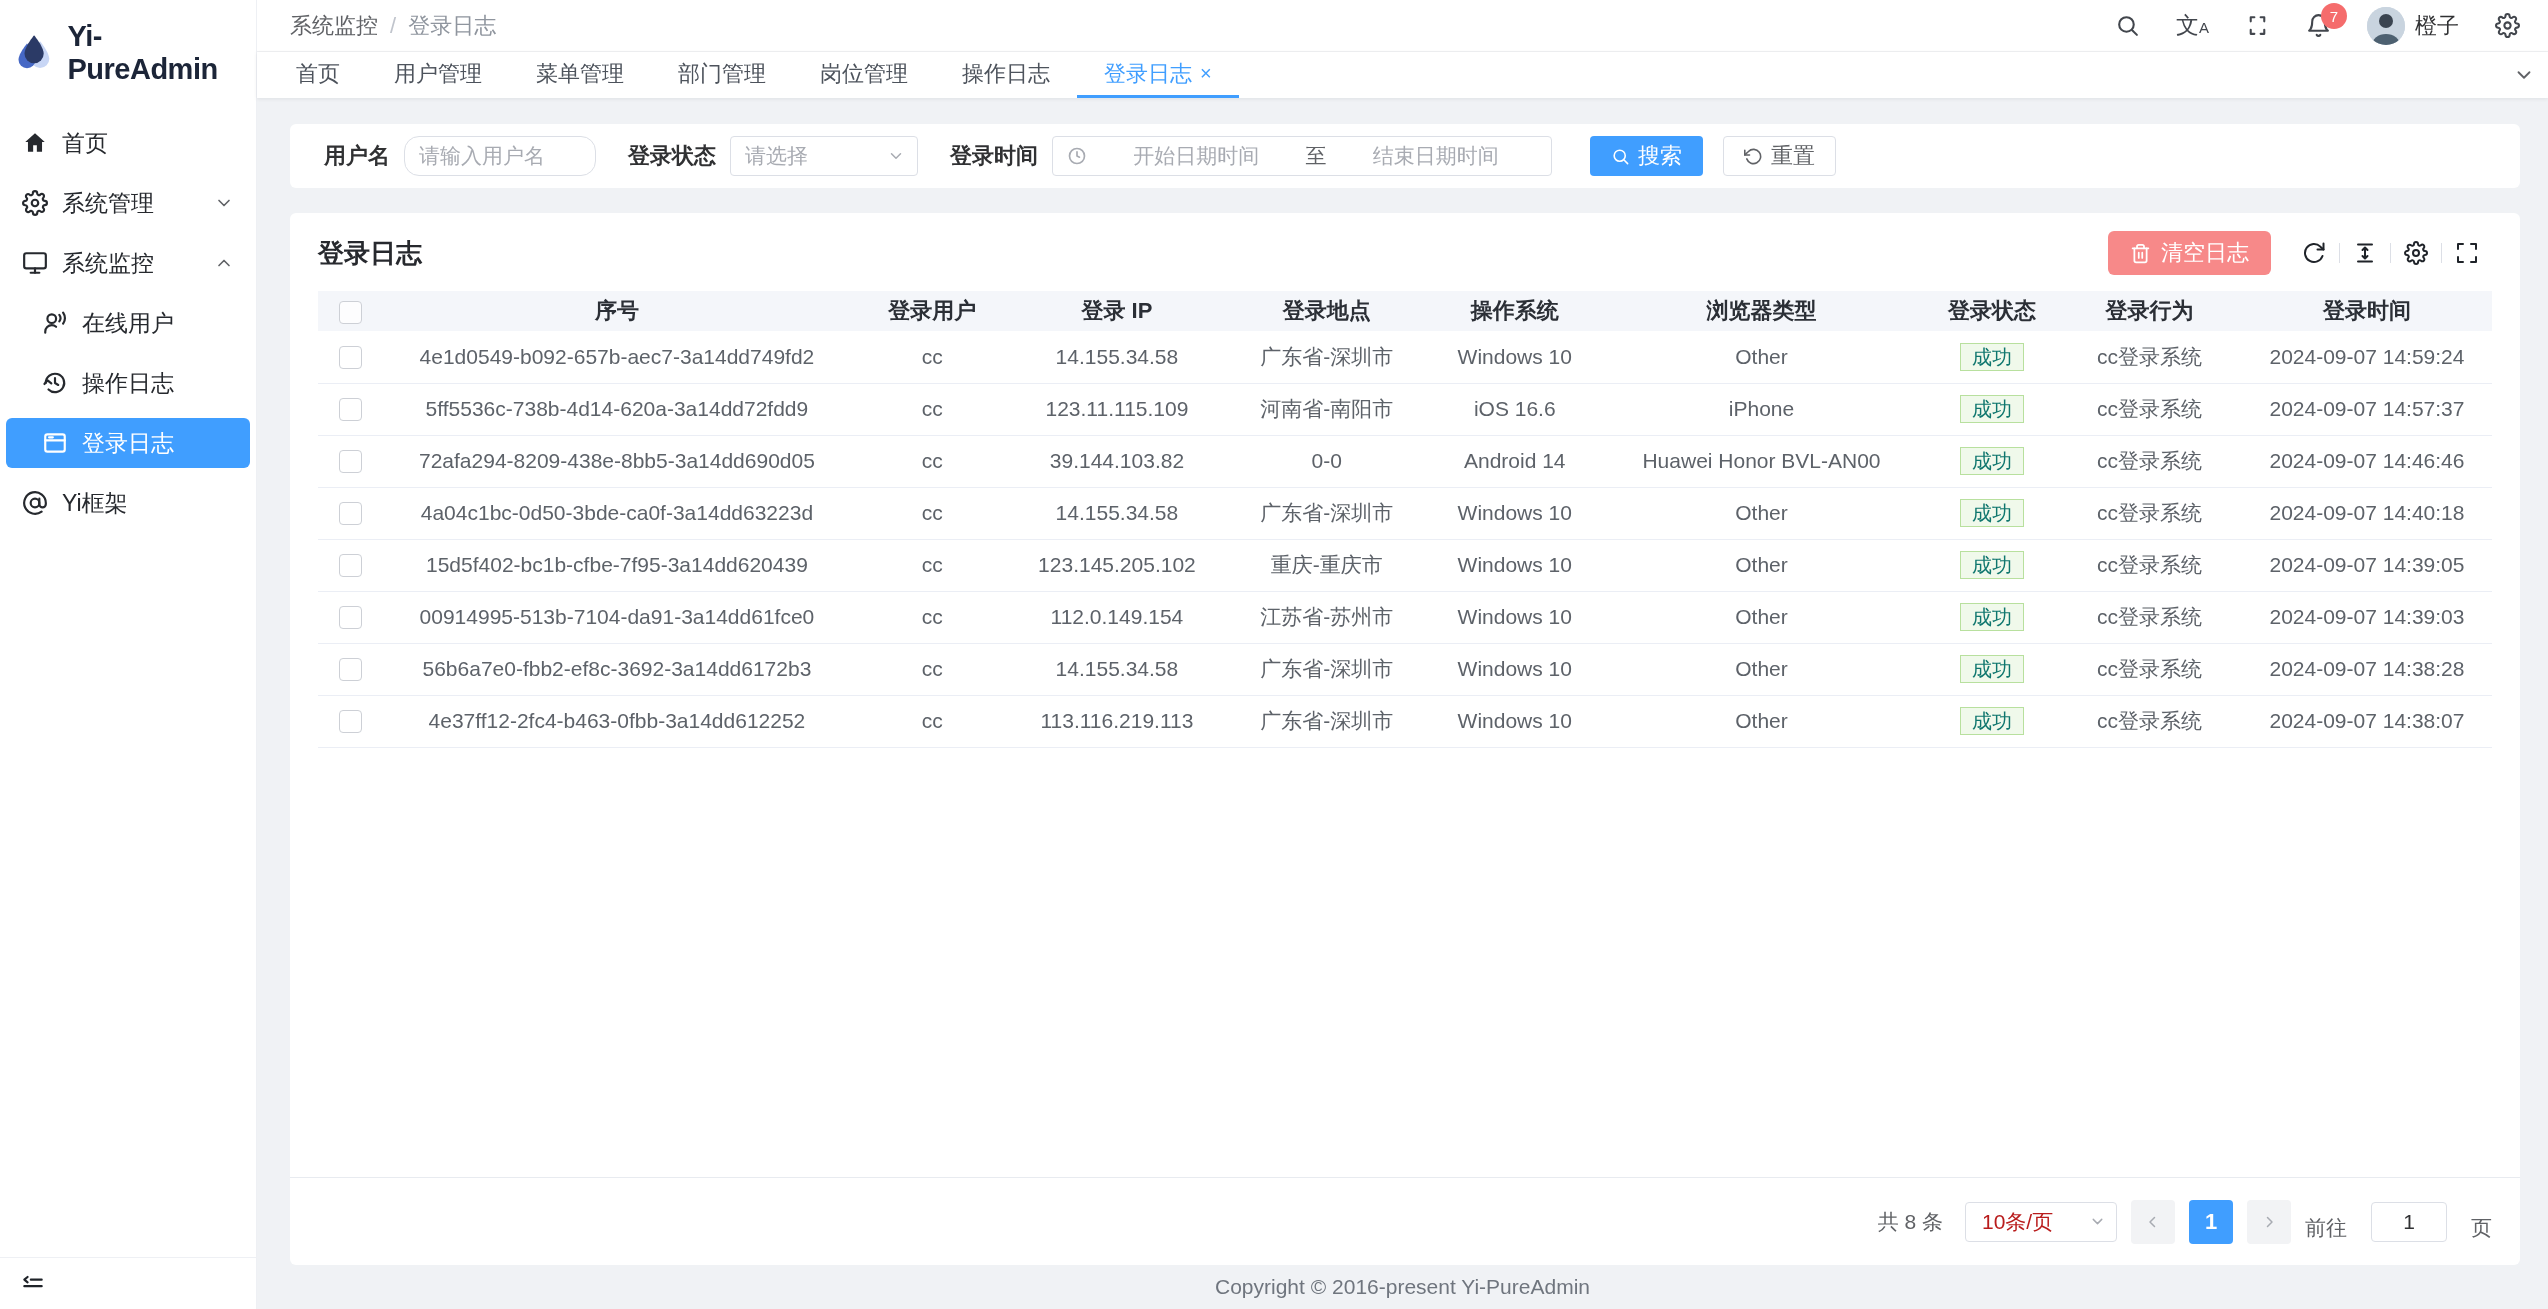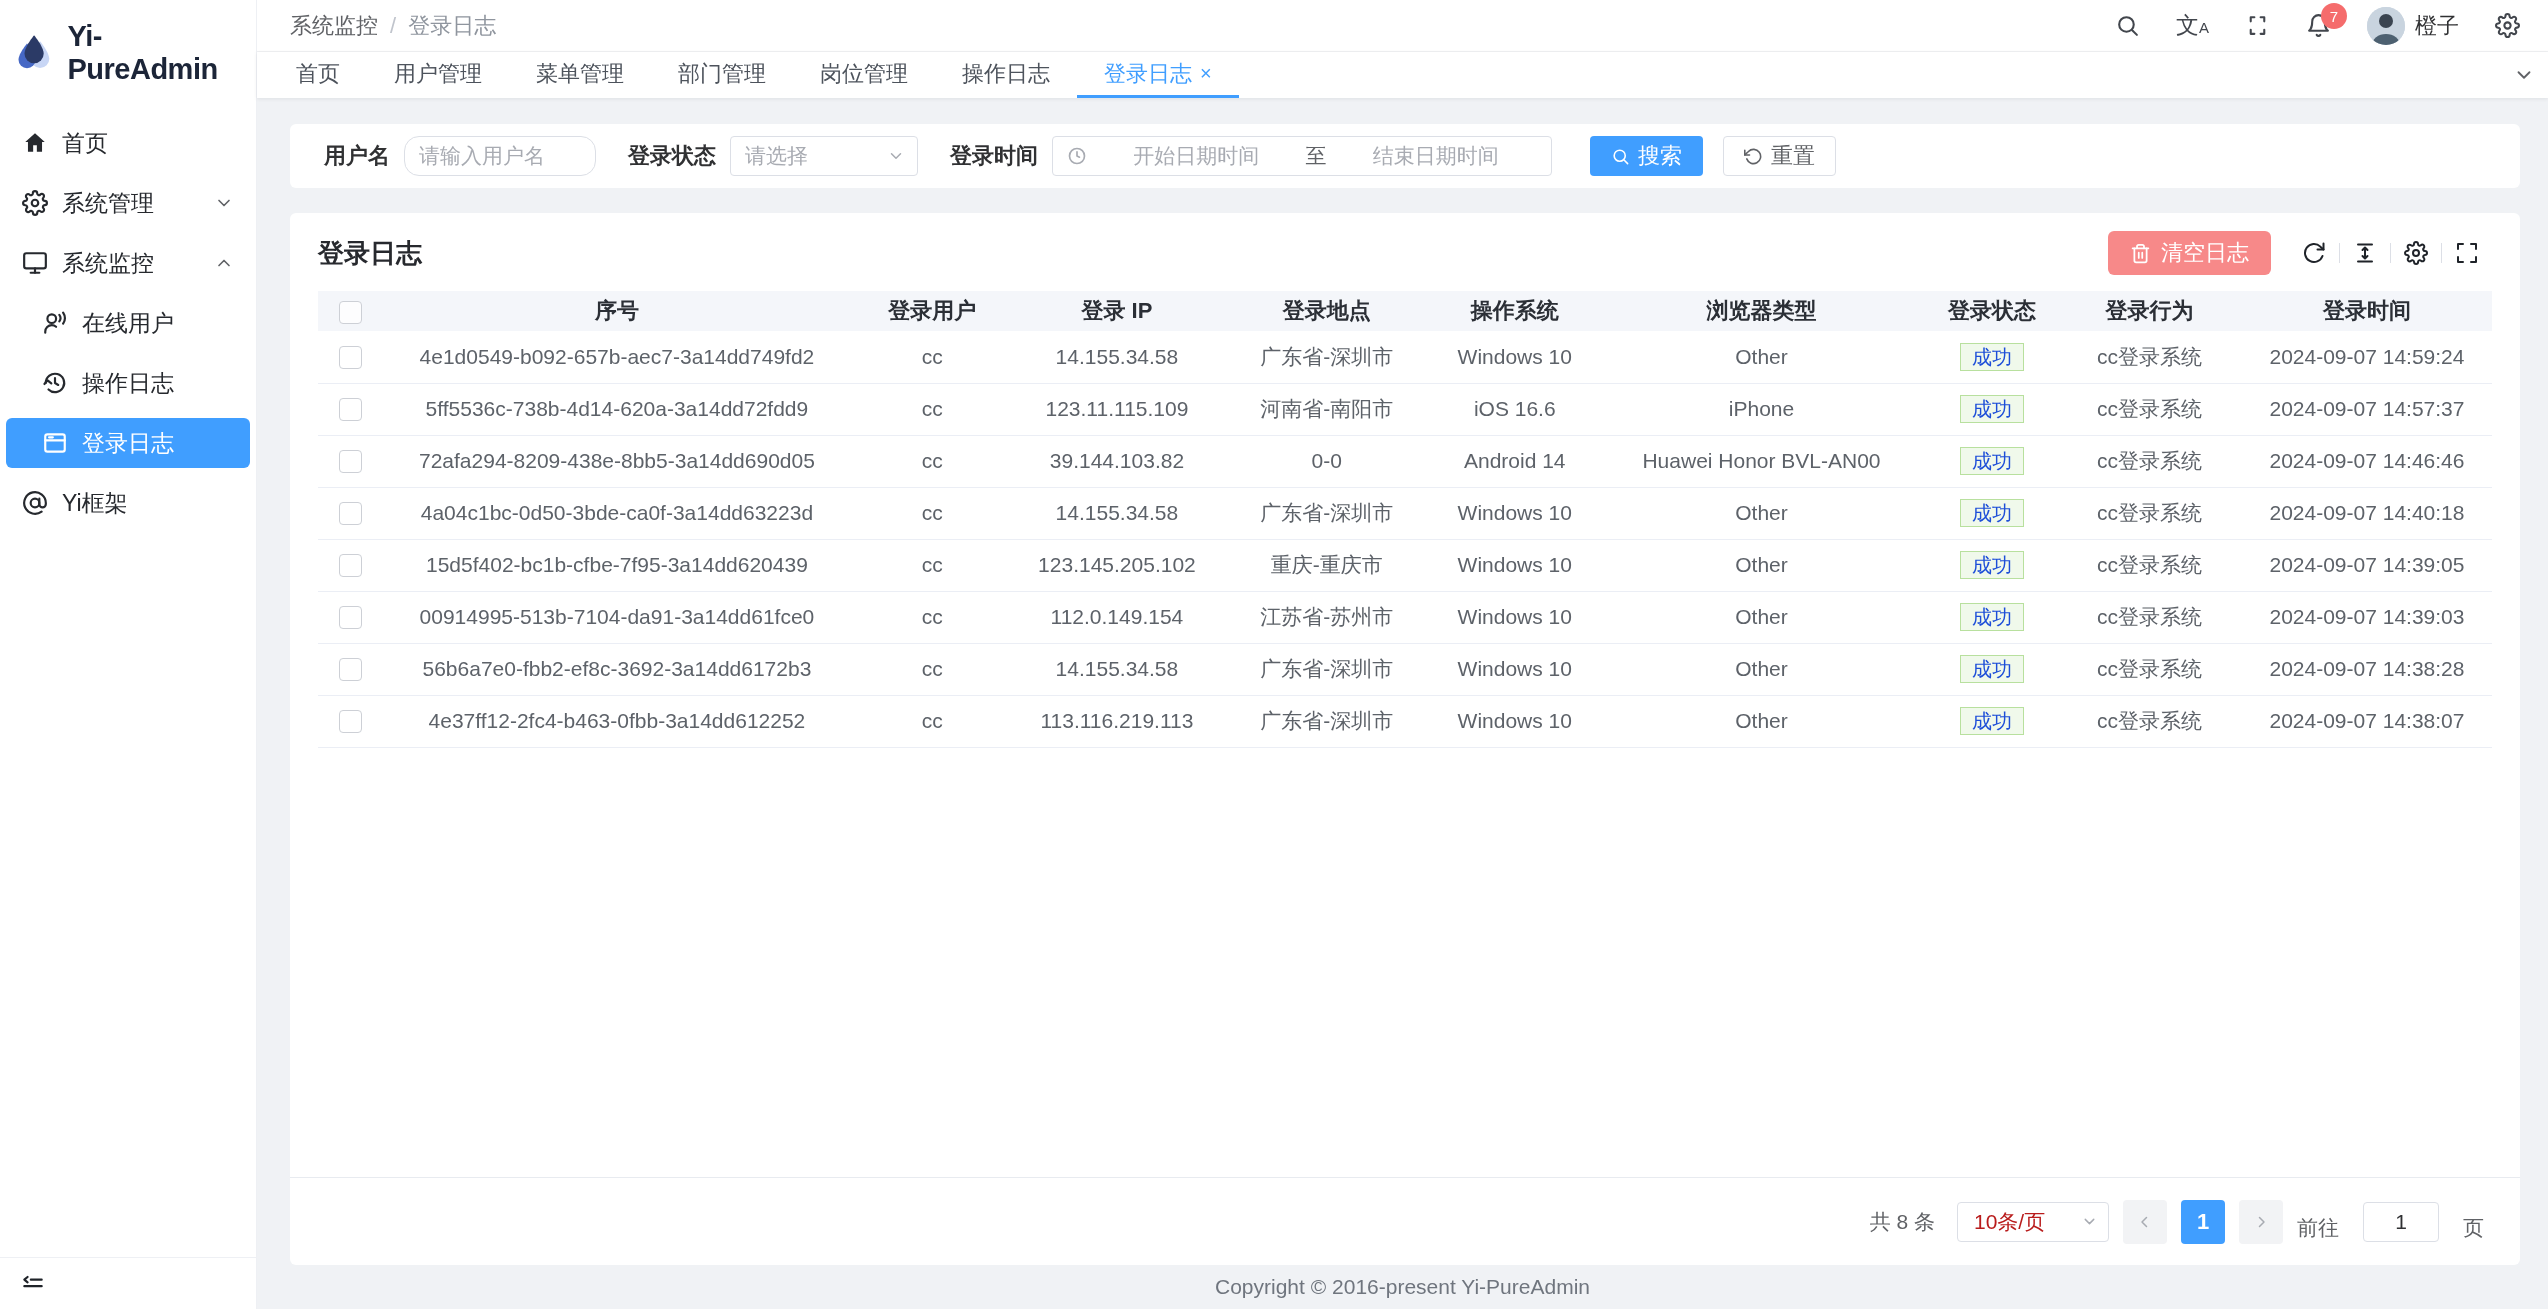--- a/index.html
+++ b/index.html
@@ -146,29 +146,29 @@
   tbody td {
     height: 52px; font-size: 21px; color: #5d6269; text-align: center;
     border-bottom: 1px solid #ebeef5; white-space: nowrap; overflow: hidden;
   }
   .checkbox {
     width: 23px; height: 23px; border: 1px solid #cdd0d6; border-radius: 4px;
     background: #fff; display: inline-block; cursor: pointer; vertical-align: middle;
   }
   thead .checkbox { background: #fdfdfe; }
   .tag-success {
-    display: inline-block; font-size: 20px; color: #1d4ed8; background: #f0f9eb;
+    display: inline-block; font-size: 20px; color: #0f766e; background: #f0f9eb;
     border: 1px solid #b8e09e; border-radius: 0; padding: 0 11px; line-height: 1.3;
   }
   .table-spacer { flex: 1; }
 
   .pager-row {
     border-top: 1px solid #e8ebf0; height: 88px; flex: 0 0 88px;
     display: flex; align-items: center; justify-content: flex-end; gap: 14px;
-    padding-right: 36px; font-size: 21px; color: #606266;
+    padding-right: 28px; font-size: 21px; color: #606266;
   }
   .pg-size {
     width: 152px; height: 40px; border: 1px solid #dcdfe6; border-radius: 4px;
     display: flex; align-items: center; padding: 0 10px 0 16px; cursor: pointer; margin-left: 8px;
   }
   .pg-size span { flex: 1; font-size: 21px; color: #b91c1c; }
   .pg-size svg { width: 17px; height: 17px; stroke: #a8abb2; }
   .pg-btn {
     width: 44px; height: 44px; border: none; border-radius: 4px; background: #f2f3f5;
     display: flex; align-items: center; justify-content: center; cursor: pointer; font-family: inherit;

